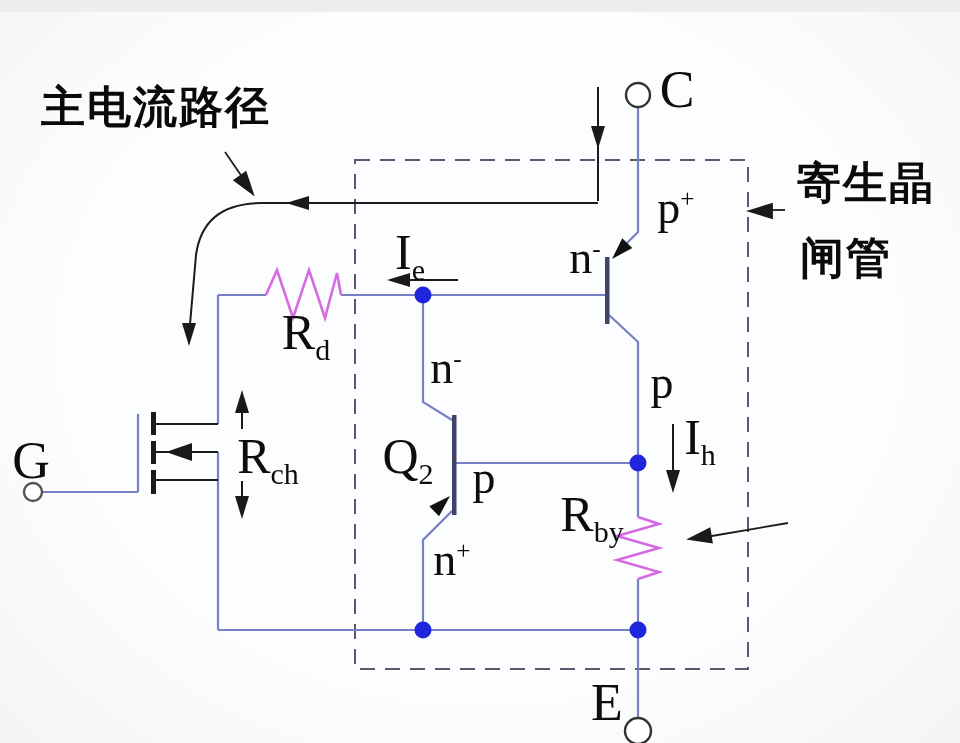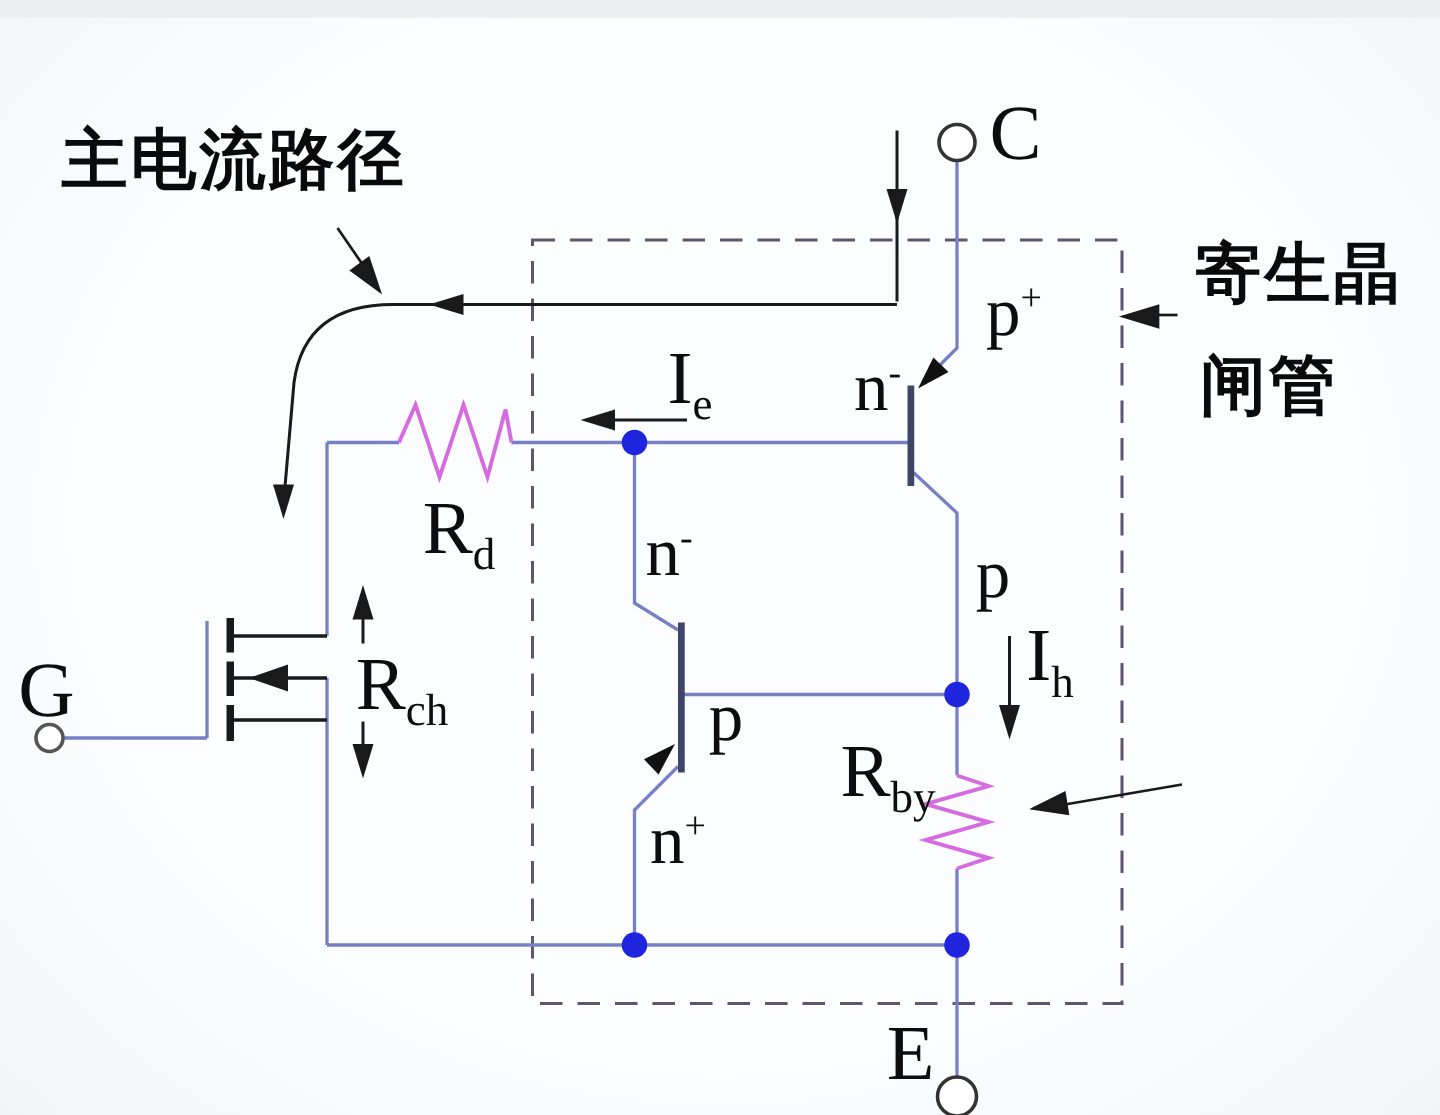--- a/index.html
+++ b/index.html
@@ -143,31 +143,34 @@
   <div class="lbl big" style="left:677px;top:78px">
     <span>C</span>
   </div>
   <div class="lbl big" style="left:607px;top:691px">
     <span>E</span>
   </div>
   <div class="lbl big" style="left:31px;top:449px">
     <span>G</span>
   </div>
 
-  <div class="lbl dev" style="left:306px;top:344px">
+  <div class="lbl dev" style="left:408px;top:448px">
+    <span>Q</span><sub>2</sub>
+  </div>
+  <div class="lbl dev" style="left:306px;top:324px">
     <span>R</span><sub>d</sub>
   </div>
   <div class="lbl dev" style="left:592px;top:506px">
     <span>R</span><sub>by</sub>
   </div>
   <div class="lbl dev" style="left:268px;top:448px">
     <span>R</span><sub>ch</sub>
   </div>
 
-  <div class="lbl dev" style="left:460px;top:244px">
+  <div class="lbl dev" style="left:410px;top:244px">
     <span>I</span><sub>e</sub>
   </div>
   <div class="lbl dev" style="left:700px;top:429px">
     <span>I</span><sub>h</sub>
   </div>
 
   <div class="lbl reg" style="left:676px;top:196px">
     <span>p</span><sup>+</sup>
   </div>
   <div class="lbl reg" style="left:585px;top:246px">

